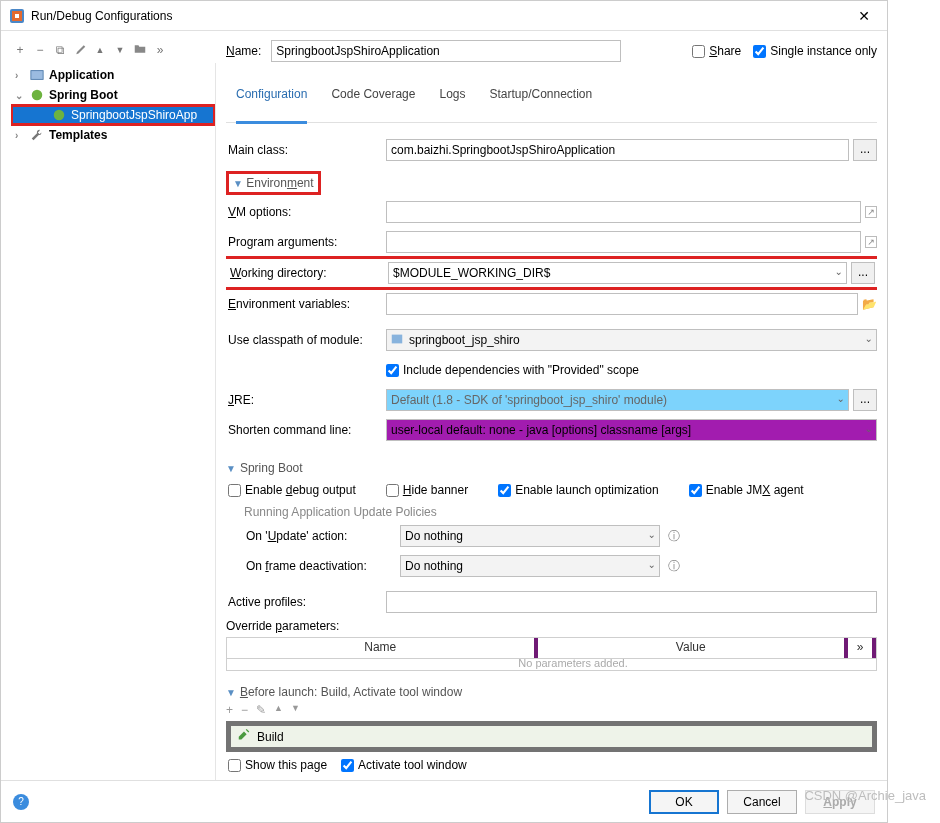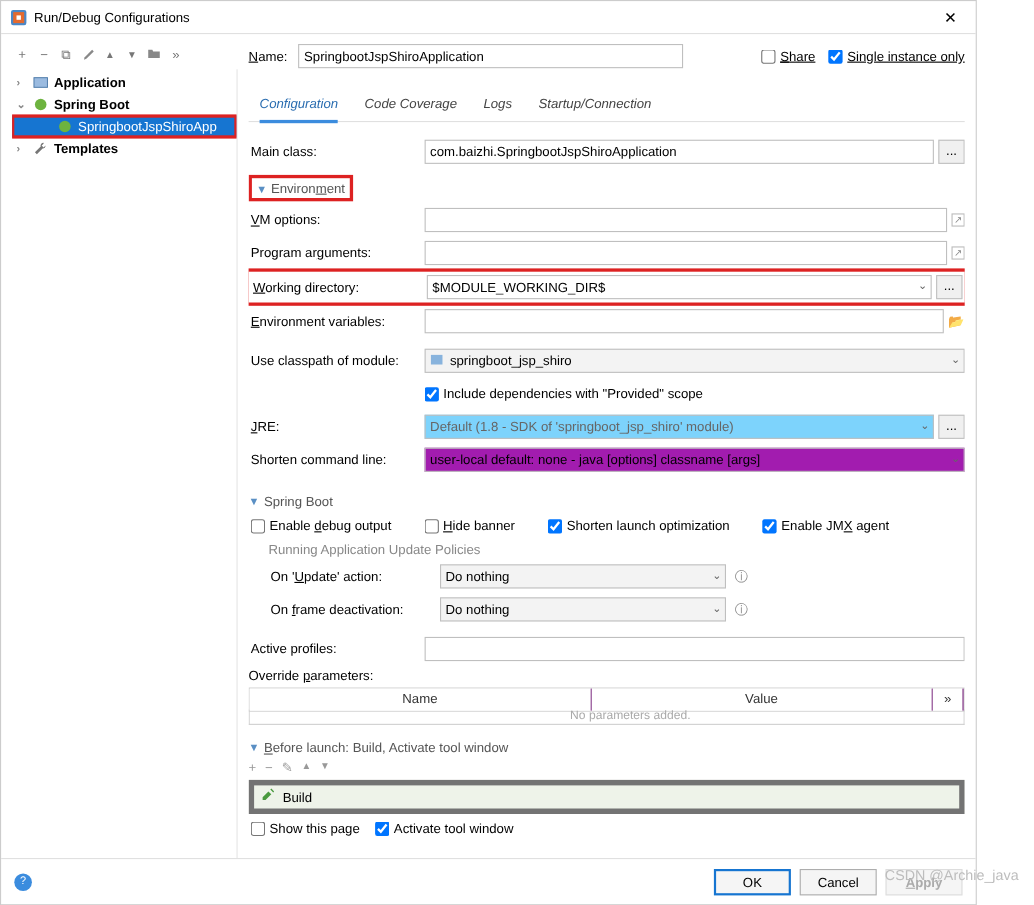--- a/index.html
+++ b/index.html
@@ -14,42 +14,42 @@
   .toolbar span { width: 14px; text-align: center; cursor: default; }
   .tree { flex: 1; border-right: 1px solid #e5e5e5; padding-top: 2px; overflow: hidden; }
   .tree-row { height: 20px; display: flex; align-items: center; padding-left: 4px; gap: 4px; white-space: nowrap; }
   .tree-row .exp { width: 10px; color: #888; font-size: 10px; }
   .tree-row .ticon { width: 16px; height: 16px; display: inline-flex; align-items: center; justify-content: center; }
   .tree-row.sel { background: #1675d1; color: #fff; outline: 3px solid #d22; outline-offset: -2px; }
   .tree-row.bold { font-weight: bold; }
   .right { flex: 1; display: flex; flex-direction: column; min-width: 0; }
   .name-row { display: flex; align-items: center; gap: 10px; height: 28px; }
   .name-row input[type=text] { flex: 1; max-width: 350px; height: 22px; padding: 0 4px; border: 1px solid #bfbfbf; }
-  .name-row .opts { margin-left: auto; display: flex; gap: 12px; align-items: center; text-decoration: underline; }
+  .name-row .opts { margin-left: auto; display: flex; gap: 12px; align-items: center; }
   .ck { display: inline-flex; align-items: center; gap: 4px; }
   .ck input { width: 13px; height: 13px; margin: 0; }
   .tabs { display: flex; gap: 24px; margin-top: 16px; border-bottom: 1px solid #e0e0e0; padding-left: 10px; }
-  .tab { padding: 6px 0 8px 0; color: #444; font-style: italic; }
+  .tab { padding: 6px 0 20px 0; color: #444; }
   .tab.active { color: #2a6db0; border-bottom: 3px solid #3b8cde; margin-bottom: -2px; }
   .form { flex: 1; overflow: hidden; padding: 10px 0 0 0; }
   .row { display: flex; align-items: center; margin: 4px 0; min-height: 26px; }
   .lbl { width: 160px; padding-left: 2px; }
   .fld { flex: 1; display: flex; gap: 4px; align-items: center; }
   .fld input[type=text], .fld select { flex: 1; height: 22px; padding: 0 4px; border: 1px solid #bfbfbf; background: #fff; }
   .fld input[readonly] { background: #7dd3fc; }
   .btn-ell { width: 24px; height: 22px; border: 1px solid #bfbfbf; background: #f0f0f0; text-align: center; line-height: 18px; }
   .section-hdr { color: #555; display: flex; align-items: center; gap: 4px; margin: 8px 0 4px 0; }
   .section-hdr .tri { color: #5a8fc4; font-size: 10px; }
   .hl { outline: 3px solid #d22; }
   .hl-inline { border: 3px solid #d22; padding: 2px 4px; display: inline-block; }
   .muted { color: #888; }
   .subrow { padding-left: 18px; }
   .cks-line { display: flex; gap: 30px; align-items: center; margin: 8px 0; padding-left: 2px; }
   .table-hdr { display: flex; border: 1px solid #cfcfcf; height: 22px; align-items: stretch; }
-  .table-hdr > div { flex: 1; border-right: 1px solid #701a75; padding: 2px 6px; text-align: center; color: #333; background: #fff; }
+  .table-hdr > div { flex: 1; border-right: 4px solid #701a75; padding: 2px 6px; text-align: center; color: #333; background: #fff; }
   .table-hdr > div:last-child { flex: 0 0 28px; }
   .table-phantom { text-align: center; color: #aaa; margin-top: -2px; font-size: 11px; }
   .before-launch { margin-top: 14px; }
   .bl-tools { display: flex; gap: 8px; color: #999; margin: 4px 0; }
   .build-row { background: #eef3e9; border: 5px solid #737373; padding: 2px 6px; display: flex; align-items: center; gap: 6px; }
   .footer { height: 42px; border-top: 1px solid #e0e0e0; display: flex; align-items: center; padding: 0 12px; gap: 8px; }
   .footer .help { width: 16px; height: 16px; border-radius: 50%; background: #3b8cde; color: #fff; font-size: 10px; display: flex; align-items: center; justify-content: center; }
   .footer .spacer { flex: 1; }
   .footer button { height: 24px; min-width: 70px; border: 1px solid #adadad; background: #f5f5f5; }
   .footer button.primary { border: 2px solid #1675d1; }
@@ -266,21 +266,21 @@
           <label class="ck">
               <input type="checkbox" style="">
               <span>Enable <u class="k">d</u>ebug output</span>
             </label>
           <label class="ck">
               <input type="checkbox" style="">
               <span><u class="k">H</u>ide banner</span>
             </label>
           <label class="ck">
               <input type="checkbox" checked="" style="">
-              <span>Shorten launch optimization</span>
+              <span>Enable launch optimization</span>
             </label>
           <label class="ck">
               <input type="checkbox" checked="" style="">
               <span>Enable JM<u class="k">X</u> agent</span>
             </label>
         </div>
 
         <div class="subrow muted">Running Application Update Policies</div>
 
         <div class="row subrow">

